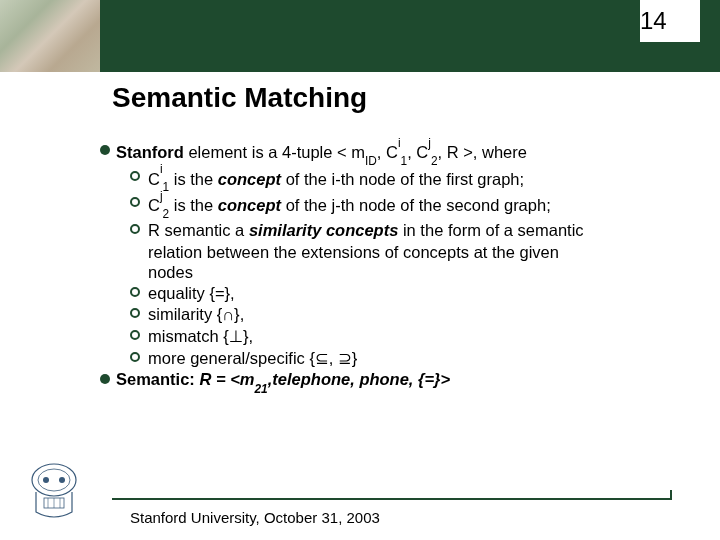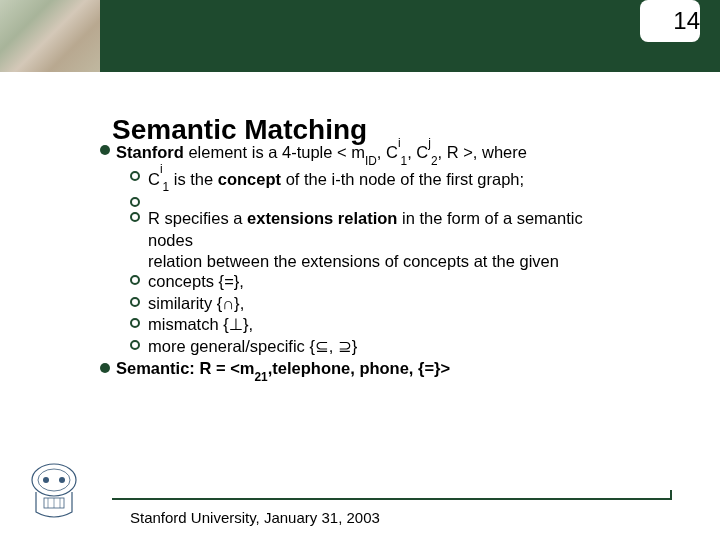--- a/index.html
+++ b/index.html
@@ -29,35 +29,33 @@
   }
   .page-number-box {
     position: absolute;
     top: 0;
     right: 20px;
     width: 60px;
     height: 42px;
     background: #ffffff;
     display: flex;
     align-items: center;
-    justify-content: flex-end;
-    border-radius: 8px;
+    justify-content: flex-start;
   }
   .page-number {
     font-size: 24px;
     color: #000;
   }
   .slide-title {
     position: absolute;
     top: 82px;
     left: 112px;
     font-size: 28px;
     font-weight: bold;
     color: #000;
-    margin-top: 32px;
   }
   .content {
     position: absolute;
     top: 140px;
     left: 100px;
     width: 580px;
     font-size: 16.5px;
     line-height: 1.25;
     color: #000;
   }
@@ -81,21 +79,21 @@
     border-radius: 50%;
     border: 2px solid #1e4a2e;
     background: transparent;
     flex-shrink: 0;
     margin-top: 4px;
     margin-right: 8px;
   }
   .sub { padding-left: 30px; }
   .sub-cont { padding-left: 48px; }
   .b { font-weight: bold; }
-  .i { }
+  .i { font-style: italic; }
   sub { font-size: 0.72em; position: relative; top: 0.25em; }
   sup { font-size: 0.72em; position: relative; top: -0.35em; }
   .footer-line {
     position: absolute;
     left: 112px;
     bottom: 40px;
     width: 560px;
     height: 2px;
     background: #1e4a2e;
   }
@@ -145,35 +143,38 @@
 
   <div class="bullet-line sub">
     <span class="ring"></span>
     <div>
       <span>C</span><sup>i</sup><sub>1</sub><span> is the </span><span class="b i">concept</span><span> of the i-th node of the first graph;</span>
     </div>
   </div>
 
   <div class="bullet-line sub">
     <span class="ring"></span>
-  </div>
-
-  <div class="bullet-line sub">
-    <span class="ring"></span>
-    <div>
-      <span>R specifies a </span><span class="b i">extensions relation</span><span> in the form of a semantic</span>
-    </div>
-  </div>
+    <div>
+      <span>C</span><sup>j</sup><sub>2</sub><span> is the </span><span class="b i">concept</span><span> of the j-th node of the second graph;</span>
+    </div>
+  </div>
+
+  <div class="bullet-line sub">
+    <span class="ring"></span>
+    <div>
+      <span>R semantic a </span><span class="b i">similarity concepts</span><span> in the form of a semantic</span>
+    </div>
+  </div>
+  <div class="sub-cont">relation between the extensions of concepts at the given</div>
   <div class="sub-cont">nodes</div>
-  <div class="sub-cont">relation between the extensions of concepts at the given</div>
-
-
-  <div class="bullet-line sub">
-    <span class="ring"></span>
-    <div>concepts {=},</div>
+
+
+  <div class="bullet-line sub">
+    <span class="ring"></span>
+    <div>equality {=},</div>
   </div>
   <div class="bullet-line sub">
     <span class="ring"></span>
     <div>similarity {∩},</div>
   </div>
   <div class="bullet-line sub">
     <span class="ring"></span>
     <div>mismatch {⊥},</div>
   </div>
   <div class="bullet-line sub">
@@ -199,13 +200,13 @@
     <circle cx="36" cy="18" r="3" fill="#3a5a7a"></circle>
     <rect x="18" y="36" width="20" height="10" fill="none" stroke="#3a5a7a" stroke-width="0.8"></rect>
     <line x1="22" y1="36" x2="22" y2="46" stroke="#3a5a7a" stroke-width="0.6"></line>
     <line x1="28" y1="36" x2="28" y2="46" stroke="#3a5a7a" stroke-width="0.6"></line>
     <line x1="34" y1="36" x2="34" y2="46" stroke="#3a5a7a" stroke-width="0.6"></line>
   </svg>
 </div>
 
 <div class="footer-line"></div>
 <div class="footer-tick"></div>
-<div class="footer-text">Stanford University, January 31, 2003</div>
+<div class="footer-text">Stanford University, October 31, 2003</div>
 
 </body></html>

